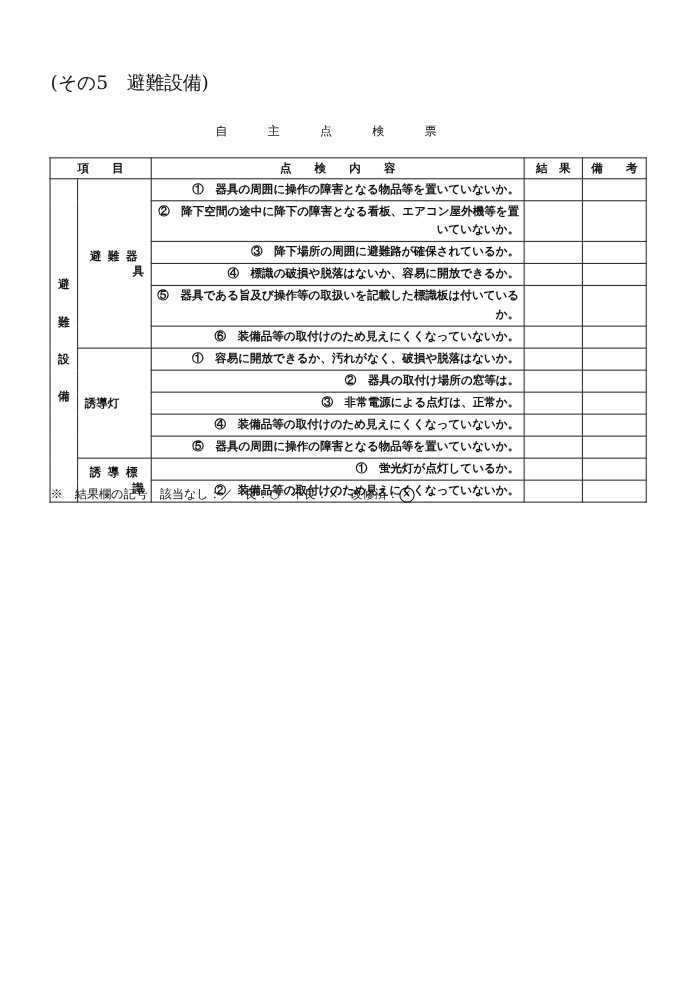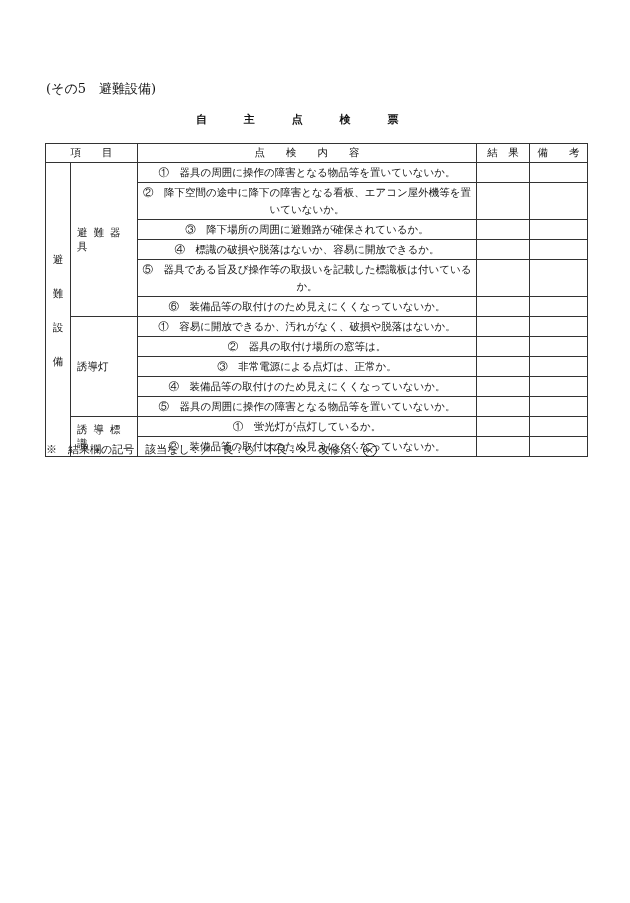--- a/index.html
+++ b/index.html
@@ -1,26 +1,26 @@
 <!DOCTYPE html>
 <html><head>
 <meta charset="utf-8">
 <style>
   html, body { margin:0; padding:0; background:#ffffff; }
   body { width:630px; height:903px; position:relative; font-family:"DejaVu Serif", "Liberation Serif", serif; color:#111; overflow:hidden; }
-  .subtitle { position:absolute; left:46px; top:80px; font-size:13px; }
-  .title-wrap { position:absolute; left:196px; top:112px; font-size:11px;font-weight:bold; }
+  .subtitle { position:absolute; left:46px; top:64px; font-size:17px; }
+  .title-wrap { position:absolute; left:196px; top:112px; font-size:11px; }
   .title-wrap span { display:inline-block; width:44px; }
   table { position:absolute; left:45px; top:143px; border-collapse:collapse; font-size:10.5px; }
-  td, th { border:1px solid #333; padding:0 4px; font-weight:normal; vertical-align:middle; }
+  td, th { border:1px solid #333; padding:0 4px; font-weight:bold; vertical-align:middle; }
   th { height:18px; }
-  td.content { text-align:center; line-height:17px; padding:1px 4px;margin-left:13px; }
+  td.content { text-align:right; line-height:17px; padding:1px 4px;margin-left:13px; }
   td.r, td.n { width:44px; }
   td.cat1 { width:16px; text-align:center; line-height:34px; padding:0 4px; }
-  td.cat2 { text-align:left; width:54px; padding:0 6px; }
+  td.cat2 { text-align:right; width:54px; padding:0 6px; }
   .sp { letter-spacing:6px; }
   .row1 { height:18px; }
   .row2 { height:36px; }
   .note { position:absolute; left:46px; top:442px; font-size:11px; }
   .circx { display:inline-block; width:12px; height:12px; border:1px solid #111; border-radius:50%; text-align:center; line-height:12px; font-size:10px; vertical-align:middle; }
 </style>
 </head>
 <body>
 
 <div class="subtitle">(その5　避難設備)</div>

